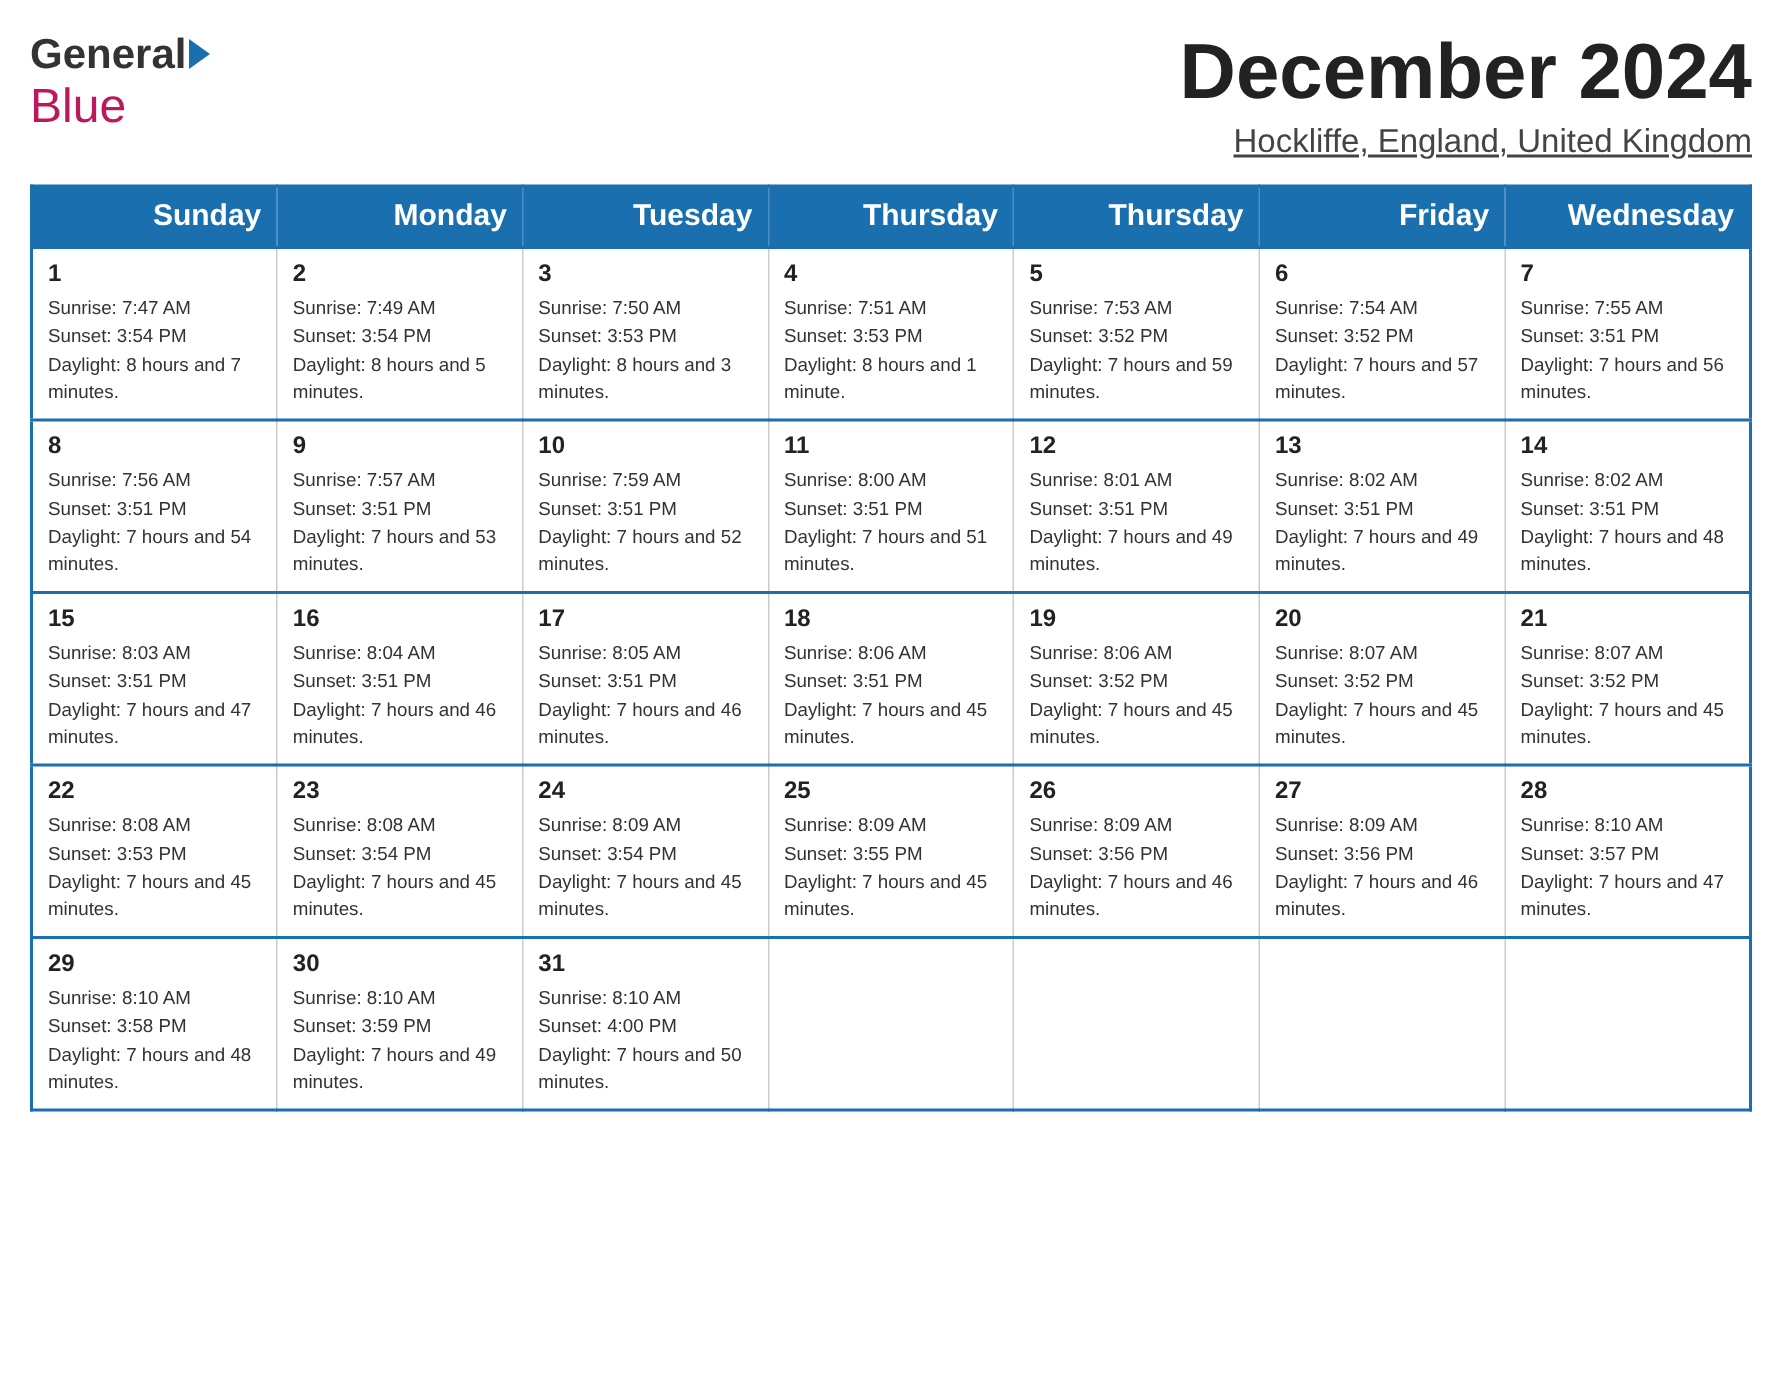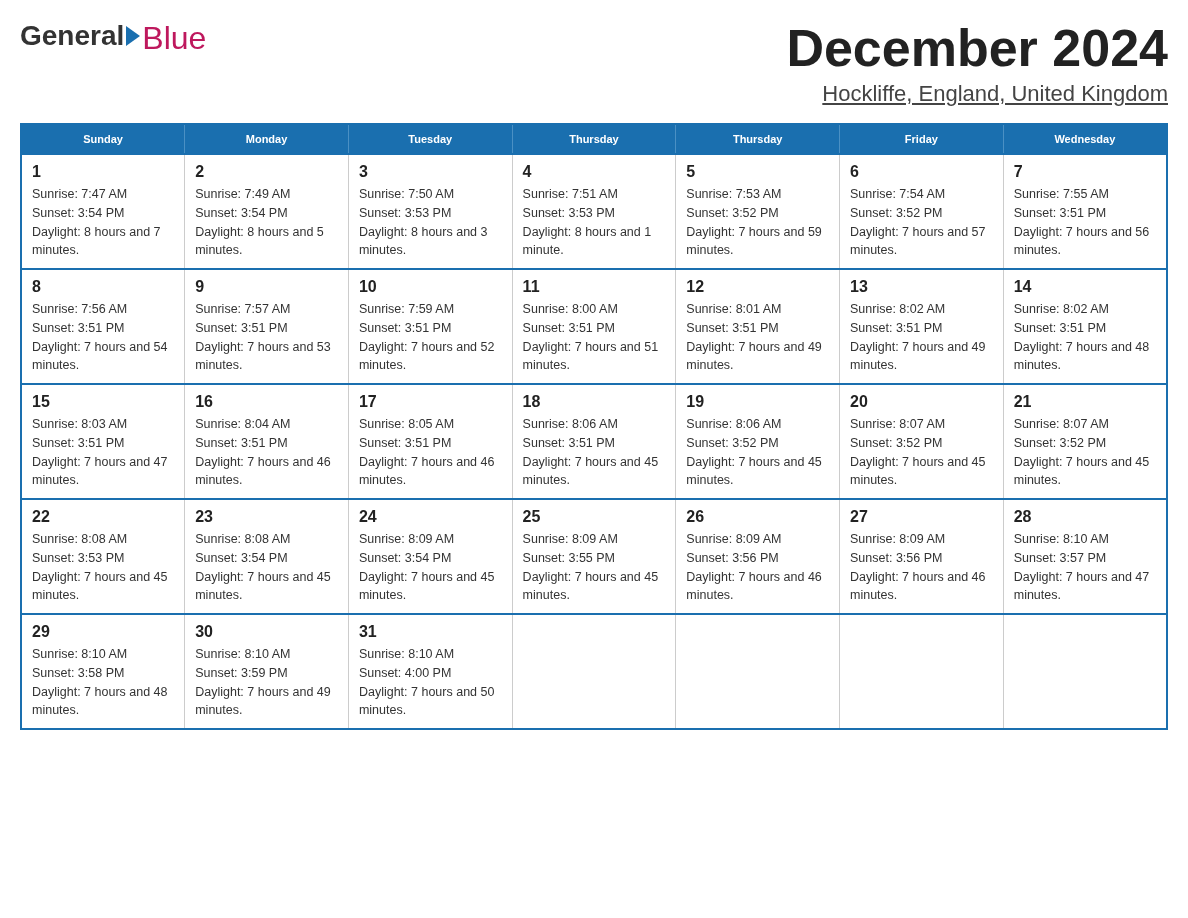--- a/index.html
+++ b/index.html
@@ -11,21 +11,21 @@
       min-height: 918px;
     }
     .header {
       display: flex;
       justify-content: space-between;
       align-items: flex-start;
       margin-bottom: 16px;
     }
     .logo {
       display: flex;
-      flex-direction: row;
+      flex-direction: column;
       align-items: flex-start;
     }
     .logo-text {
       display: flex;
       align-items: center;
       font-size: 28px;
       font-weight: bold;
       color: #333;
     }
     .logo-general { color: #333; }
@@ -57,24 +57,24 @@
     table {
       width: 100%;
       border-collapse: collapse;
       border: 2px solid #1a6faf;
     }
     thead tr {
       background-color: #1a6faf;
     }
     thead th {
       color: #fff;
-      font-size: 11px;
+      font-size: 20px;
       font-weight: bold;
       padding: 8px 10px;
-      text-align: center;
+      text-align: right;
       border-right: 1px solid #4a90c4;
     }
     thead th:last-child { border-right: none; }
     tbody tr {
       border-top: 2px solid #1a6faf;
     }
     tbody td {
       vertical-align: top;
       padding: 8px 10px;
       border-right: 1px solid #ccc;

